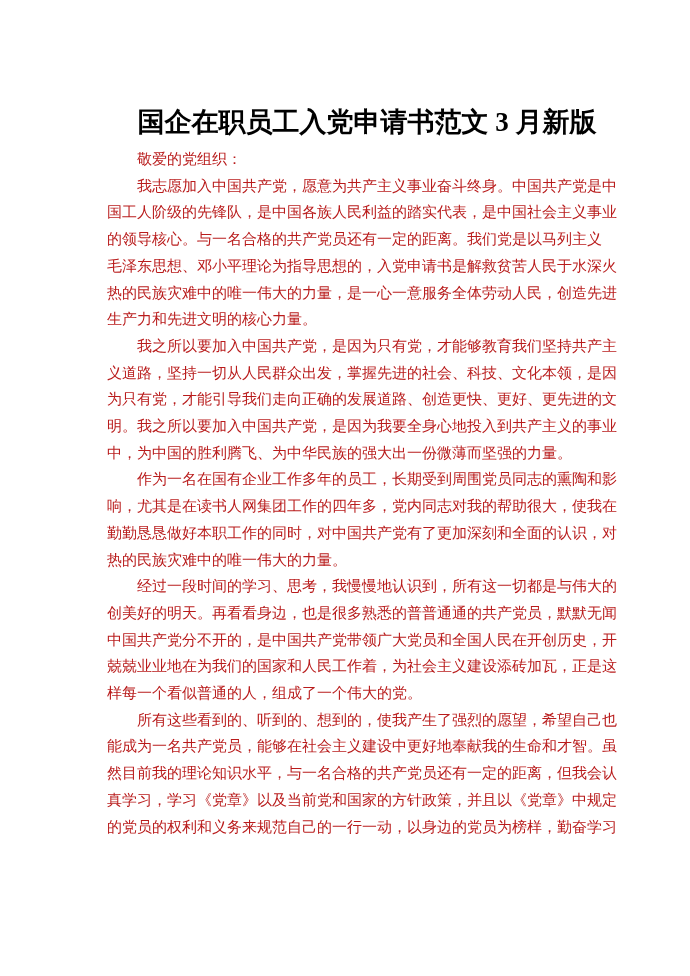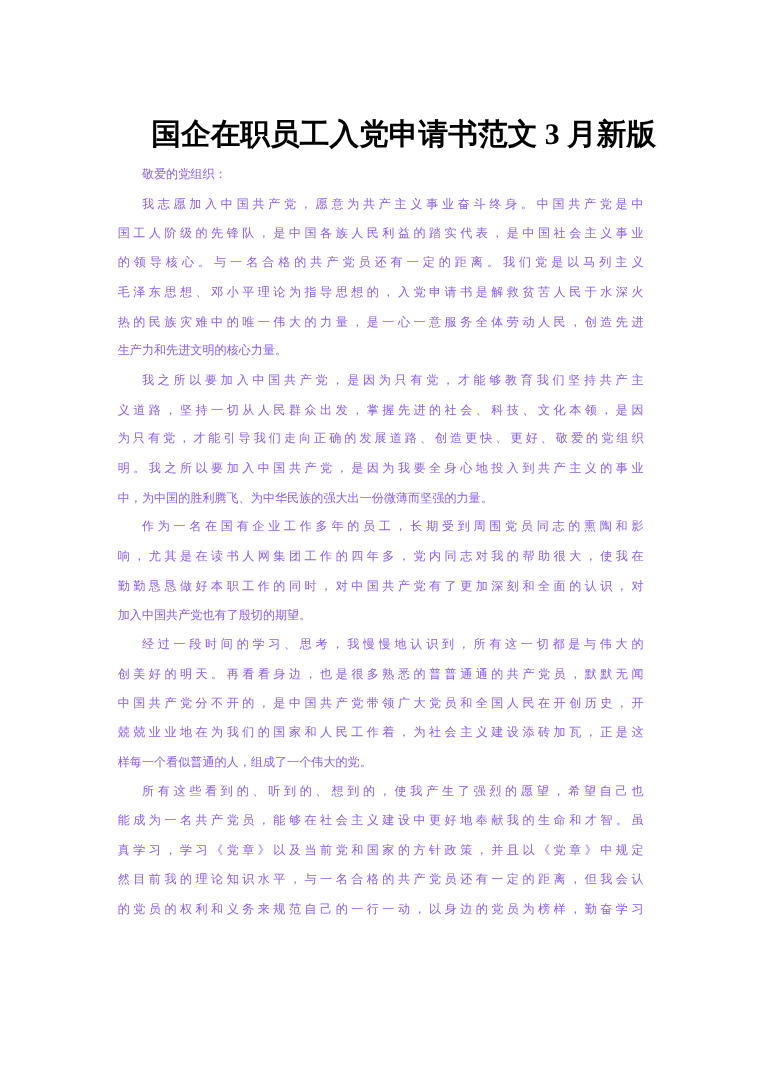--- a/index.html
+++ b/index.html
@@ -27,23 +27,23 @@
     font-weight: bold;
     color: #000000;
     white-space: nowrap;
     padding-left: 22px;
   }
   .doc-body {
     position: absolute;
     left: 107px;
     top: 146px;
     width: 478px;
-    font-size: 11px;
+    font-size: 15px;
     line-height: 26.7px;
-    color: #8b5cf6;
+    color: #b91c1c;
   }
   .line {
     text-align: justify;
     text-align-last: justify;
     white-space: nowrap;
   }
   .line.indent {
     text-indent: 2em;
   }
   .line.para-end {
@@ -60,31 +60,31 @@
     <div class="line indent para-end">敬爱的党组织：</div>
 
   <div class="line indent">我志愿加入中国共产党，愿意为共产主义事业奋斗终身。中国共产党是中</div>
       <div class="line">国工人阶级的先锋队，是中国各族人民利益的踏实代表，是中国社会主义事业</div>
       <div class="line">的领导核心。与一名合格的共产党员还有一定的距离。我们党是以马列主义</div>
       <div class="line">毛泽东思想、邓小平理论为指导思想的，入党申请书是解救贫苦人民于水深火</div>
       <div class="line">热的民族灾难中的唯一伟大的力量，是一心一意服务全体劳动人民，创造先进</div>
       <div class="line para-end">生产力和先进文明的核心力量。</div>
       <div class="line indent">我之所以要加入中国共产党，是因为只有党，才能够教育我们坚持共产主</div>
       <div class="line">义道路，坚持一切从人民群众出发，掌握先进的社会、科技、文化本领，是因</div>
-      <div class="line">为只有党，才能引导我们走向正确的发展道路、创造更快、更好、敬爱的党组织</div>
+      <div class="line">为只有党，才能引导我们走向正确的发展道路、创造更快、更好、更先进的文</div>
       <div class="line">明。我之所以要加入中国共产党，是因为我要全身心地投入到共产主义的事业</div>
       <div class="line para-end">中，为中国的胜利腾飞、为中华民族的强大出一份微薄而坚强的力量。</div>
       <div class="line indent">作为一名在国有企业工作多年的员工，长期受到周围党员同志的熏陶和影</div>
       <div class="line">响，尤其是在读书人网集团工作的四年多，党内同志对我的帮助很大，使我在</div>
       <div class="line">勤勤恳恳做好本职工作的同时，对中国共产党有了更加深刻和全面的认识，对</div>
-      <div class="line para-end">加入中国共产党也有了殷切的期望。</div>
+      <div class="line para-end">热的民族灾难中的唯一伟大的力量。</div>
       <div class="line indent">经过一段时间的学习、思考，我慢慢地认识到，所有这一切都是与伟大的</div>
       <div class="line">创美好的明天。再看看身边，也是很多熟悉的普普通通的共产党员，默默无闻</div>
       <div class="line">中国共产党分不开的，是中国共产党带领广大党员和全国人民在开创历史，开</div>
       <div class="line">兢兢业业地在为我们的国家和人民工作着，为社会主义建设添砖加瓦，正是这</div>
       <div class="line para-end">样每一个看似普通的人，组成了一个伟大的党。</div>
       <div class="line indent">所有这些看到的、听到的、想到的，使我产生了强烈的愿望，希望自己也</div>
       <div class="line">能成为一名共产党员，能够在社会主义建设中更好地奉献我的生命和才智。虽</div>
+      <div class="line">然目前我的理论知识水平，与一名合格的共产党员还有一定的距离，但我会认</div>
       <div class="line">真学习，学习《党章》以及当前党和国家的方针政策，并且以《党章》中规定</div>
-      <div class="line">然目前我的理论知识水平，与一名合格的共产党员还有一定的距离，但我会认</div>
       <div class="line">的党员的权利和义务来规范自己的一行一动，以身边的党员为榜样，勤奋学习</div>
     </div>
 </div>
 
 </body></html>

